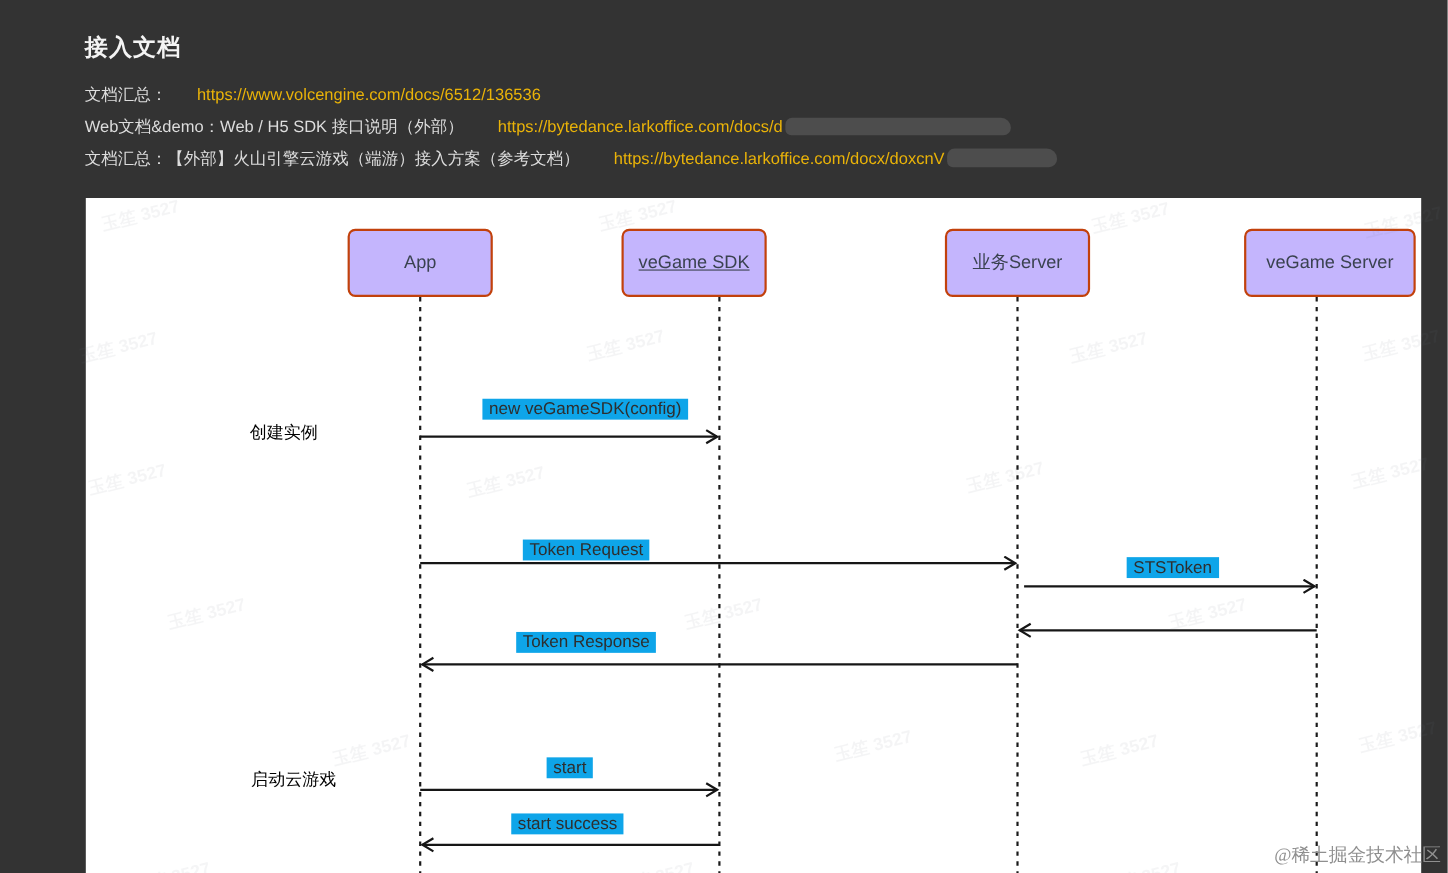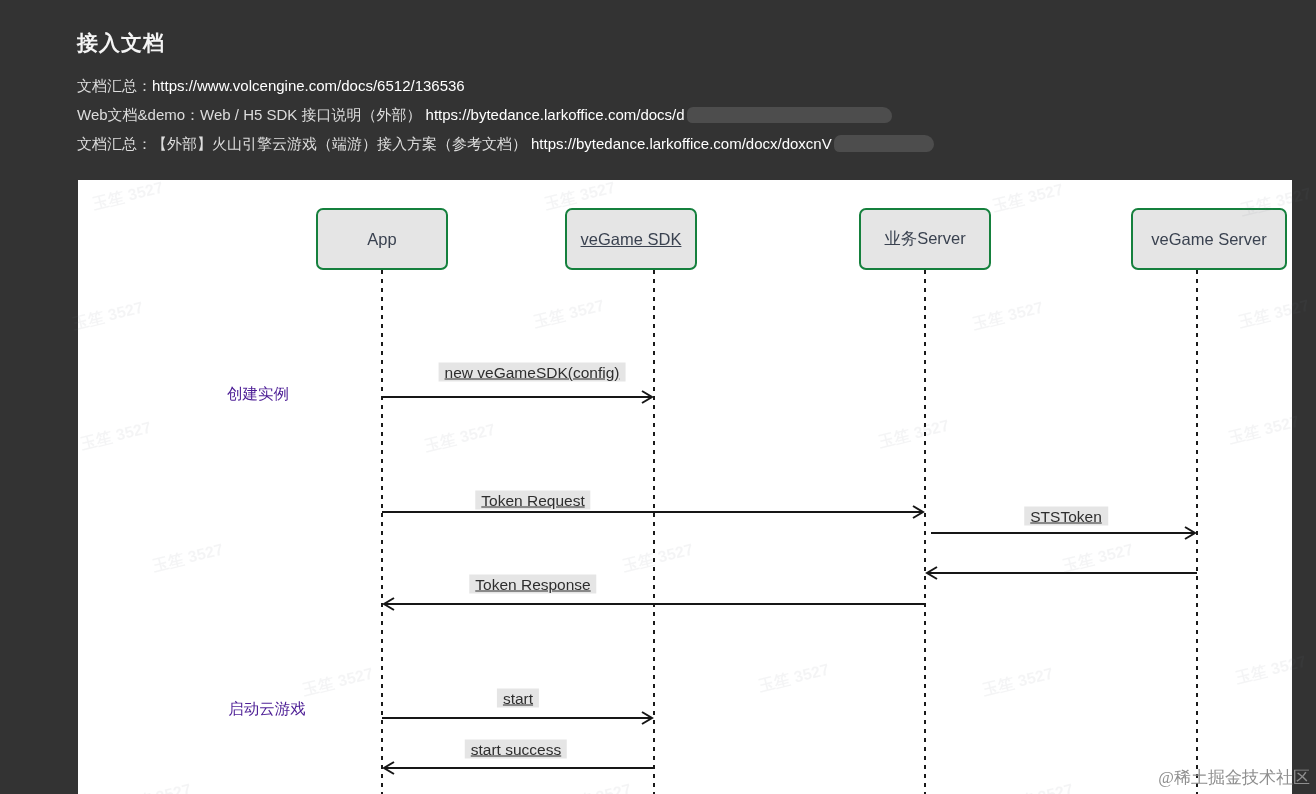--- a/index.html
+++ b/index.html
@@ -13,57 +13,57 @@
 
   
   .header { position:absolute; left:77px; top:0; right:0; z-index:3; }
   .page-title {
     position:absolute; top:29px; left:0;
     font-size:21px; font-weight:700; color:#f4f4f4; letter-spacing:1px;
   }
   .hline { position:absolute; left:0; white-space:nowrap; font-size:15px; color:#dddddd; }
   .hline .lbl { color:#dddddd; }
   .hline .txt { margin-right:4px; }
-  .hline .url { color:#ffffff; text-decoration:none; }
+  .hline .url { color:#eab308; text-decoration:none;margin-left:27px; }
   .l1 { top:77px; }
   .l2 { top:106px; }
   .l3 { top:135px; }
   .redact {
     display:inline-block; vertical-align:-3px; background:#4d4d4d;
     height:16px; filter:blur(.6px); margin-left:2px;
   }
   .redact.r1 { width:205px; border-radius:8px 12px 9px 7px; }
   .redact.r2 { width:100px; height:17px; border-radius:10px 14px 11px 8px; }
 
   
   .sheet {
     position:absolute; left:78px; top:180px; width:1214px; height:614px;
     background:#ffffff; z-index:2;
   }
   .sheet svg { position:absolute; left:0; top:0; }
 
   .pbox {
     position:absolute; top:28px; height:62px; width:132px;
-    background:#e5e5e5; border:2px solid #15803d; border-radius:7px;
+    background:#c4b5fd; border:2px solid #c2410c; border-radius:7px;
     display:flex; align-items:center; justify-content:center;
     font-size:16.5px; color:#3a4250; z-index:3;
   }
   .pbox.p0 { left:238px; }
   .pbox.p1 { left:487px;text-decoration:underline; }
   .pbox.p2 { left:781px; }
   .pbox.p3 { left:1053px; width:156px; }
 
   .msglbl {
     position:absolute; transform:translate(-50%,-50%);
     font-size:15.5px; color:#2e2e2e; white-space:nowrap;
-    background:#e5e5e5; padding:0 6px; z-index:4; line-height:19px;text-decoration:underline;
+    background:#0ea5e9; padding:0 6px; z-index:4; line-height:19px;
   }
   .actlbl {
     position:absolute; transform:translate(-50%,-50%);
-    font-size:15.5px; color:#4c1d95; white-space:nowrap; z-index:4;
+    font-size:15.5px; color:#000000; white-space:nowrap; z-index:4;
   }
 
   
   .wm-layer { position:absolute; inset:0; z-index:6; pointer-events:none; }
   .wm {
     position:absolute; transform:rotate(-14deg);
     font-size:16px; font-weight:600; color:#6e7884; opacity:.07;
     white-space:nowrap;
   }
   .site-credit {

